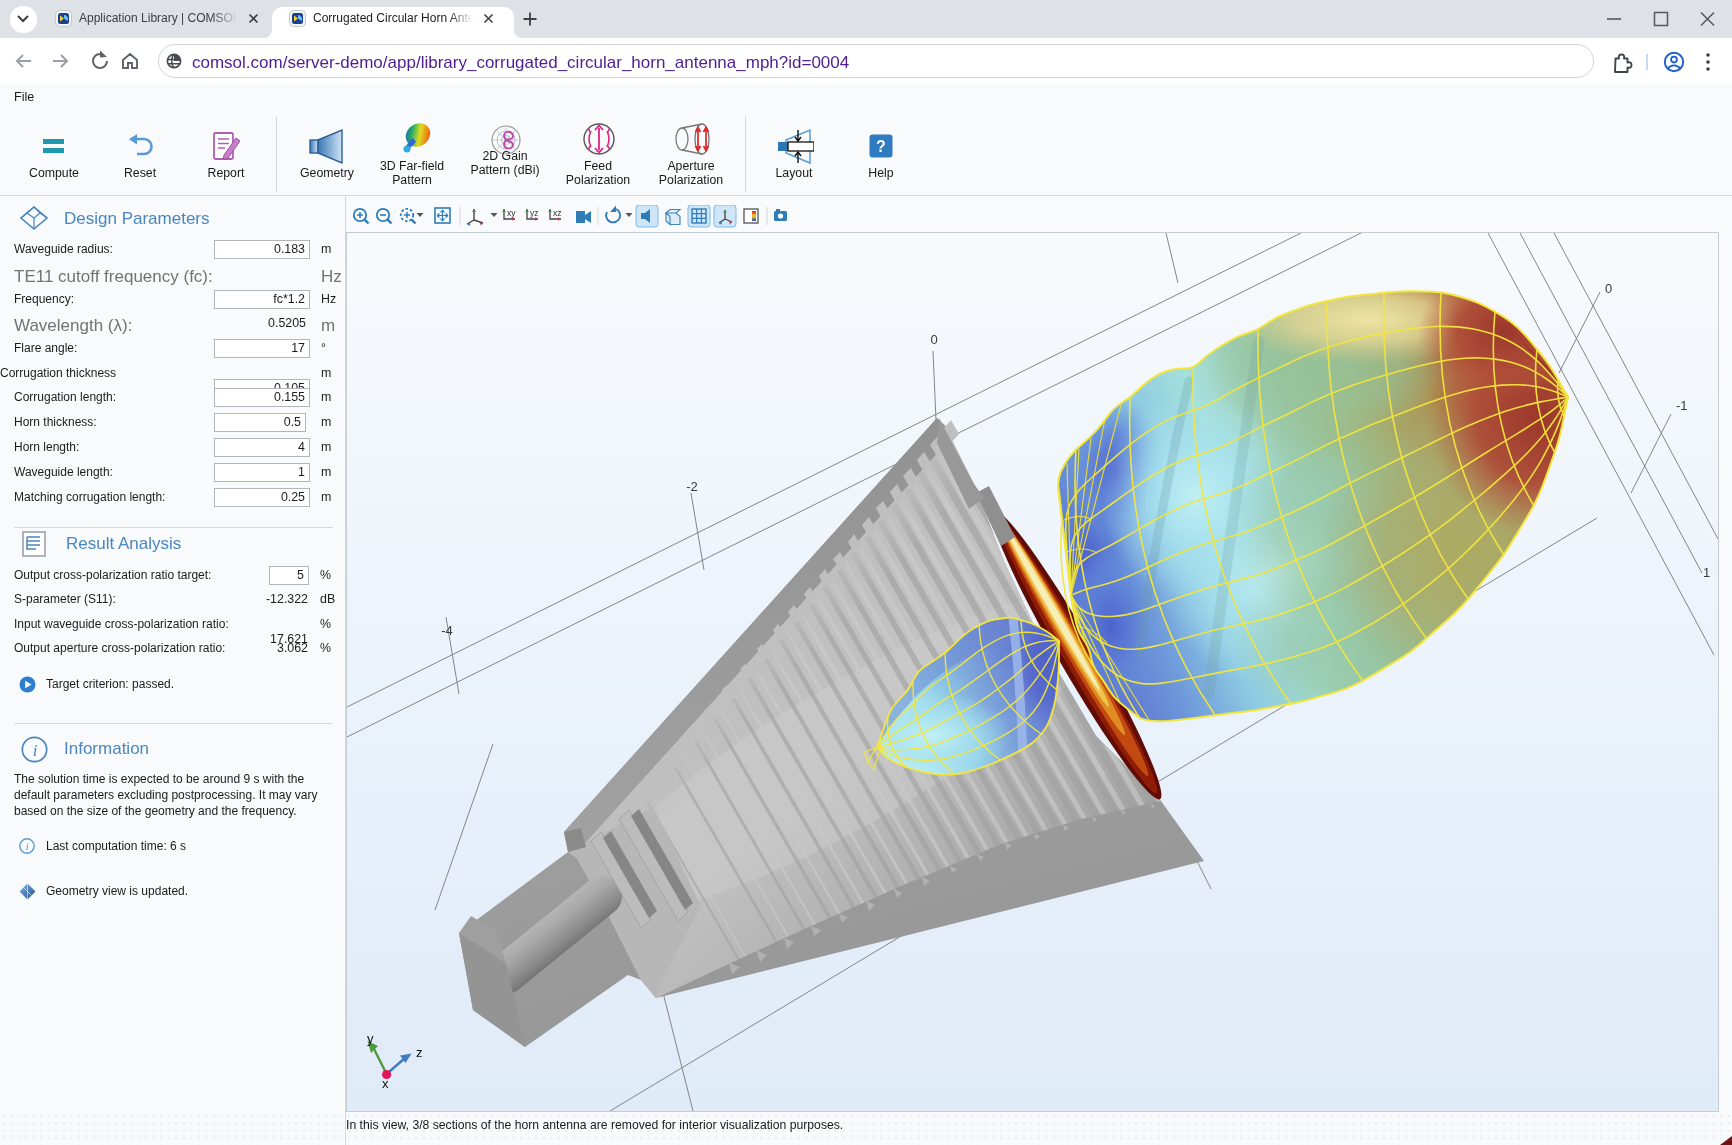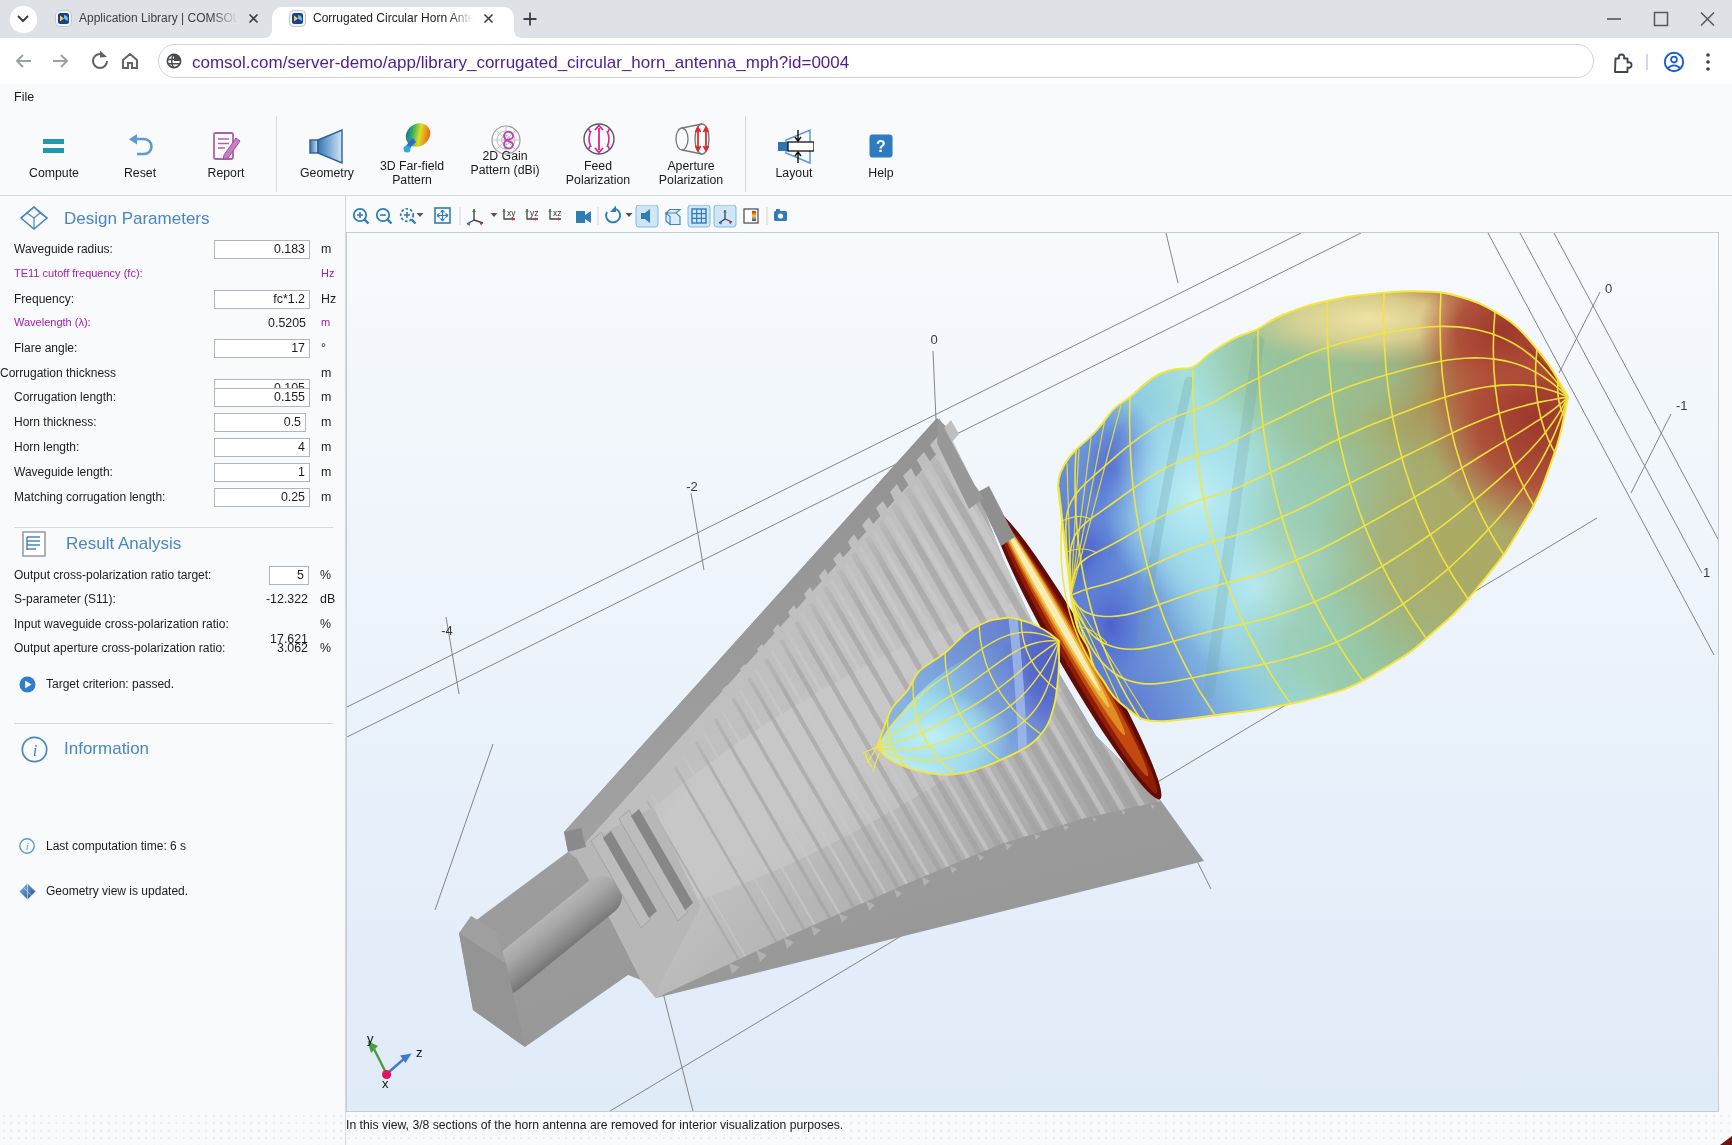--- a/index.html
+++ b/index.html
@@ -8,21 +8,21 @@
 
 #tabstrip{position:absolute;left:0;top:0;width:1732px;height:38px;background:#dee1e6;}
 #addr{position:absolute;left:0;top:38px;width:1732px;height:46px;background:#ffffff;}
 .tabtxt{font-size:12px;color:#45484d;white-space:nowrap;overflow:hidden;}
 #apparea{position:absolute;left:0;top:84px;width:1732px;height:1061px;background:#f8fafc;}
 .tbarlabel{font-size:12.3px;color:#1a1a1a;text-align:center;line-height:14px;}
 .sep{position:absolute;top:116px;width:1px;height:76px;background:#d9d9d9;}
 
 .hdr{font-size:17px;color:#4a86c0;}
 .lbl{font-size:12px;color:#1c1c1c;white-space:nowrap;}
-.lblb{font-size:11px;color:#a21caf;white-space:nowrap;}
+.lblb{font-size:17px;color:#737373;white-space:nowrap;}
 .ibox{position:absolute;border:1px solid #b2b6bc;background:#fff;height:19px;font-size:12.4px;text-align:right;padding:1px 4px 0 0;color:#1c1c1c;}
 .unit{font-size:12.4px;color:#1c1c1c;}
 .val{font-size:12.4px;color:#1c1c1c;text-align:right;}
 </style></head><body>
 <div id="root">
 
 <div id="tabstrip"></div>
 <div class="abs" style="left:10px;top:6px;width:27px;height:27px;background:#fff;border-radius:13px;"></div>
 <svg class="abs" style="left:16px;top:13px" width="14" height="12">
       <path d="M2 3 L7 8 L12 3" stroke="#3c4043" stroke-width="2" fill="none"></path>
@@ -232,20 +232,21 @@
 <circle cx="8.5" cy="8.5" r="8" fill="#2e7ed0"></circle>
 <polygon points="6.2,4.8 12.5,8.5 6.2,12.2" fill="#fff"></polygon>
     </svg>
 <div class="abs lbl" style="left:46px;top:677px;">Target criterion: passed.</div>
 <div class="abs" style="left:14px;top:723px;width:319px;height:1px;background:#d8d8d8;"></div>
 <svg class="abs" style="left:21px;top:736px" width="27" height="27">
 <circle cx="13.5" cy="13.5" r="12.2" fill="none" stroke="#4a86c0" stroke-width="1.7"></circle>
 <text x="14" y="19.5" font-size="17" font-family="Liberation Serif,serif" font-style="italic" fill="#4a86c0" text-anchor="middle">i</text>
     </svg>
 <div class="abs hdr" style="left:64px;top:739px;">Information</div>
+<div class="abs lbl" style="left:14px;top:772px;line-height:15.9px;white-space:normal;width:320px;">The solution time is expected to be around 9 s with the default parameters excluding postprocessing. It may vary based on the size of the geometry and the frequency.</div>
 <svg class="abs" style="left:19px;top:838px" width="16" height="16">
 <circle cx="8" cy="8" r="7.2" fill="none" stroke="#5b9bd5" stroke-width="1.4"></circle>
 <text x="8.2" y="12" font-size="11" font-family="Liberation Serif,serif" font-style="italic" fill="#5b9bd5" text-anchor="middle">i</text>
     </svg>
 <div class="abs lbl" style="left:46px;top:839px;">Last computation time: 6 s</div>
 <svg class="abs" style="left:19px;top:883px" width="17" height="17">
 <defs>
         <linearGradient id="dia" x1="0" y1="0" x2="1" y2="1">
           <stop offset="0" stop-color="#7fb3e8"></stop>
           <stop offset="1" stop-color="#1c4f8c"></stop>

